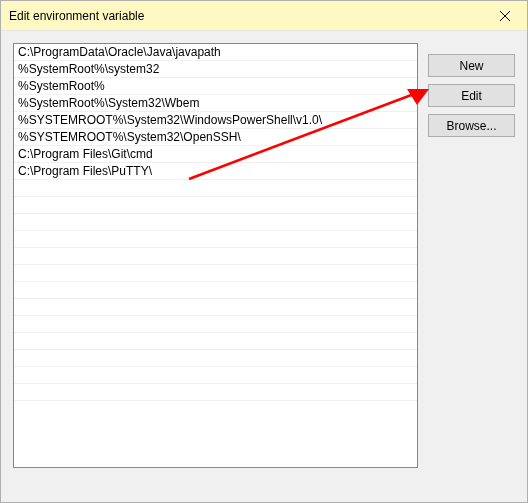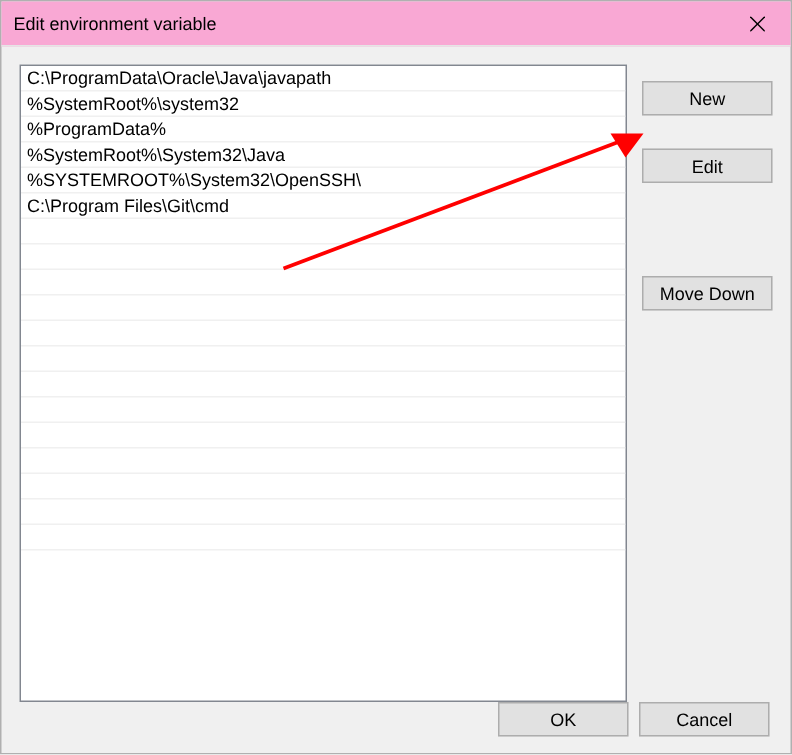--- a/index.html
+++ b/index.html
@@ -14,21 +14,21 @@
     width: 528px;
     height: 503px;
     border: 1px solid #b0b0b0;
     background: #f0f0f0;
     display: flex;
     flex-direction: column;
     position: relative;
   }
   .titlebar {
     height: 30px;
-    background: #f9a8d4;
+    background: #fef9c3;
     display: flex;
     align-items: center;
     padding: 0 8px;
     border-bottom: 1px solid #e5e5e5;
   }
   .titlebar .title {
     flex: 1;
     font-size: 12px;
     color: #000;
   }
@@ -73,21 +73,21 @@
     gap: 0;
   }
   button.win {
     background: #e1e1e1;
     border: 1px solid #adadad;
     height: 23px;
     width: 87px;
     font-family: inherit;
     font-size: 12px;
     padding: 0;
-    margin-bottom: 22px;
+    margin-bottom: 7px;
   }
   .gap-small { height: 11px; }
   .gap-med { height: 40px; }
   .gap-big { height: 32px; }
   .footer {
     height: 50px;
     display: flex;
     align-items: center;
     justify-content: flex-end;
     gap: 7px;
@@ -118,54 +118,52 @@
       </svg>
     </div>
   </div>
 
   <div class="body">
 
     <div class="listbox">
       <div class="listbox-inner" id="rows">
           <div class="row">C:\ProgramData\Oracle\Java\javapath</div>
           <div class="row">%SystemRoot%\system32</div>
-          <div class="row">%ProgramData%</div>
-          <div class="row">%SystemRoot%\System32\Java</div>
+          <div class="row">%SystemRoot%</div>
+          <div class="row">%SystemRoot%\System32\Wbem</div>
+          <div class="row">%SYSTEMROOT%\System32\WindowsPowerShell\v1.0\</div>
           <div class="row">%SYSTEMROOT%\System32\OpenSSH\</div>
           <div class="row">C:\Program Files\Git\cmd</div>
+          <div class="row">C:\Program Files\PuTTY\</div>
           <div class="row"></div>
           <div class="row"></div>
           <div class="row"></div>
           <div class="row"></div>
           <div class="row"></div>
           <div class="row"></div>
           <div class="row"></div>
           <div class="row"></div>
           <div class="row"></div>
           <div class="row"></div>
           <div class="row"></div>
           <div class="row"></div>
           <div class="row"></div>
         </div>
     </div>
 
     <div class="sidebuttons">
       <div class="gap-small"></div>
       <button class="win">New</button>
       <button class="win">Edit</button>
+      <button class="win">Browse...</button>
       <div class="gap-med"></div>
-      <button class="win">Move Down</button>
       <div class="gap-big"></div>
     </div>
 
     <svg class="arrow" viewBox="0 0 260 120">
       <line x1="10" y1="110" x2="235" y2="25" stroke="#ff0000" stroke-width="2.5"></line>
       <polygon points="250,20 228,20 238,36" fill="#ff0000"></polygon>
     </svg>
 
   </div>
 
-  <div class="footer">
-    <button class="win">OK</button>
-    <button class="win">Cancel</button>
-  </div>
 
 </div>
 
 </body></html>

